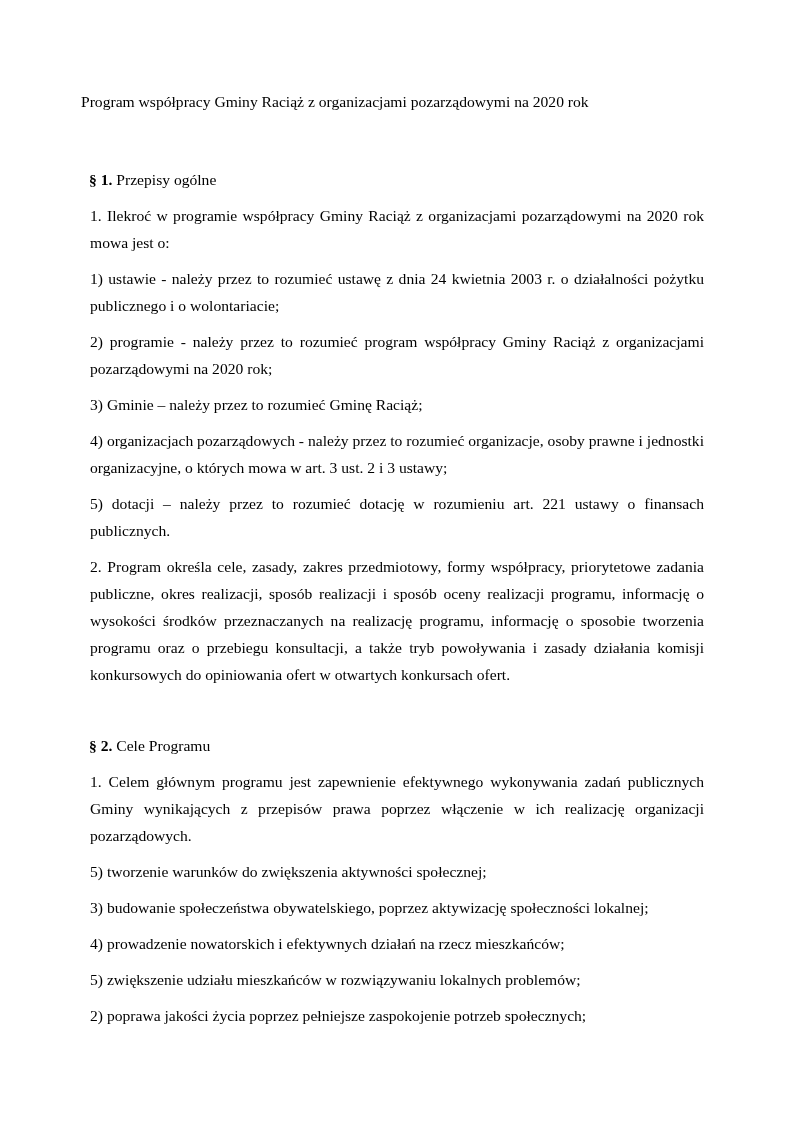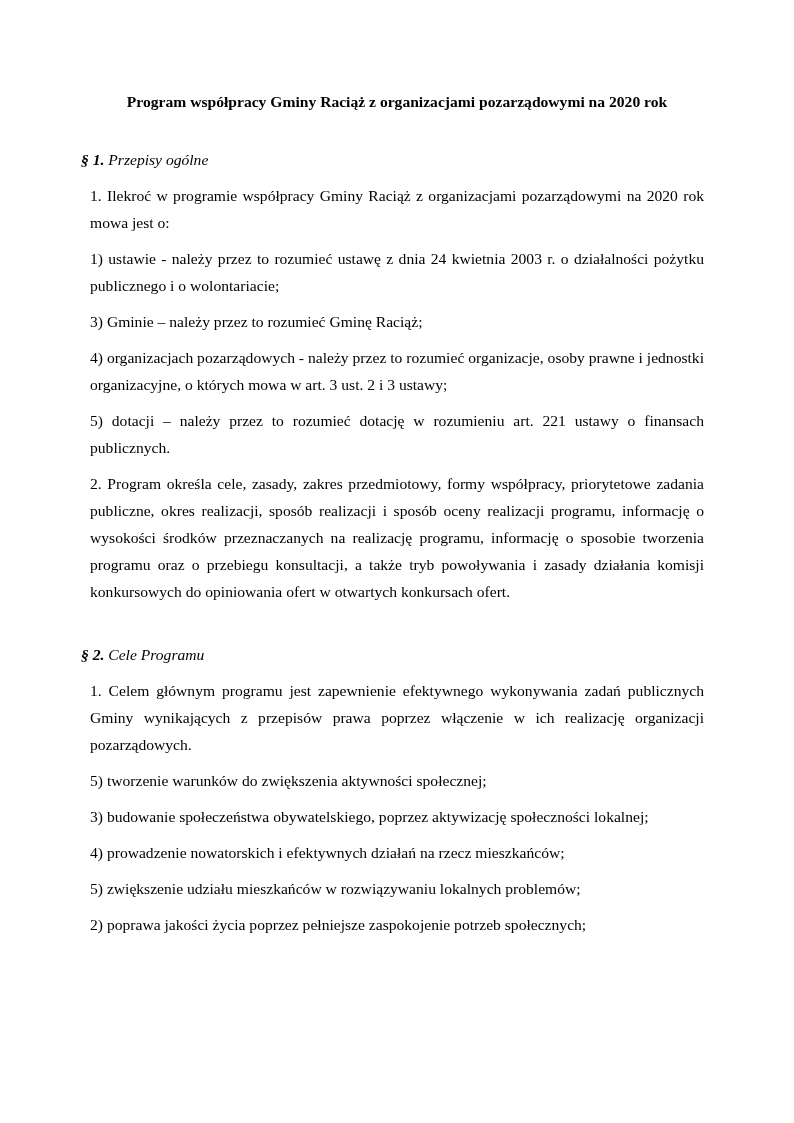--- a/index.html
+++ b/index.html
@@ -17,30 +17,29 @@
     }
     .page {
       position: absolute;
       left: 81px;
       top: 92px;
       width: 632px;
       font-size: 15.6px;
       line-height: 27px;
     }
     .title {
-      text-align: center;
-      font-weight: bold;
+      text-align: left;
+      font-weight: normal;
       font-size: 15.6px;
       line-height: 20px;
-      margin: 0 0 34px 0;
+      margin: 0 0 54px 0;
     }
     .section-head {
-      margin: 0;
+      margin: 8px;
       line-height: 27px;
-      font-style: italic;
     }
     .section-head .num {
       font-weight: bold;
     }
     .p {
       margin: 9px;
       text-align: justify;
       line-height: 27px;
     }
     .gap {
@@ -50,20 +49,21 @@
 </head>
 <body>
 
 <div class="page">
   <h1 class="title">Program współpracy Gminy Raciąż z organizacjami pozarządowymi na 2020 rok</h1>
 
   <div>
     <p class="section-head"><span class="num">§ 1.</span> <span>Przepisy ogólne</span></p>
     <p class="p">1. Ilekroć w programie współpracy Gminy Raciąż z organizacjami pozarządowymi na 2020 rok mowa jest o:</p>
     <p class="p">1) ustawie - należy przez to rozumieć ustawę z dnia 24 kwietnia 2003 r. o działalności pożytku publicznego i o wolontariacie;</p>
+    <p class="p">2) programie - należy przez to rozumieć program współpracy Gminy Raciąż z organizacjami pozarządowymi na 2020 rok;</p>
     <p class="p">3) Gminie – należy przez to rozumieć Gminę Raciąż;</p>
     <p class="p">4) organizacjach pozarządowych - należy przez to rozumieć organizacje, osoby prawne i jednostki organizacyjne, o których mowa w art. 3 ust. 2 i 3 ustawy;</p>
     <p class="p">5) dotacji – należy przez to rozumieć dotację w rozumieniu art. 221 ustawy o finansach publicznych.</p>
     <p class="p">2. Program określa cele, zasady, zakres przedmiotowy, formy współpracy, priorytetowe zadania publiczne, okres realizacji, sposób realizacji i sposób oceny realizacji programu, informację o wysokości środków przeznaczanych na realizację programu, informację o sposobie tworzenia programu oraz o przebiegu konsultacji, a także tryb powoływania i zasady działania komisji konkursowych do opiniowania ofert w otwartych konkursach ofert.</p>
   </div>
 
   <div class="gap"></div>
 
   <div>
     <p class="section-head"><span class="num">§ 2.</span> <span>Cele Programu</span></p>

